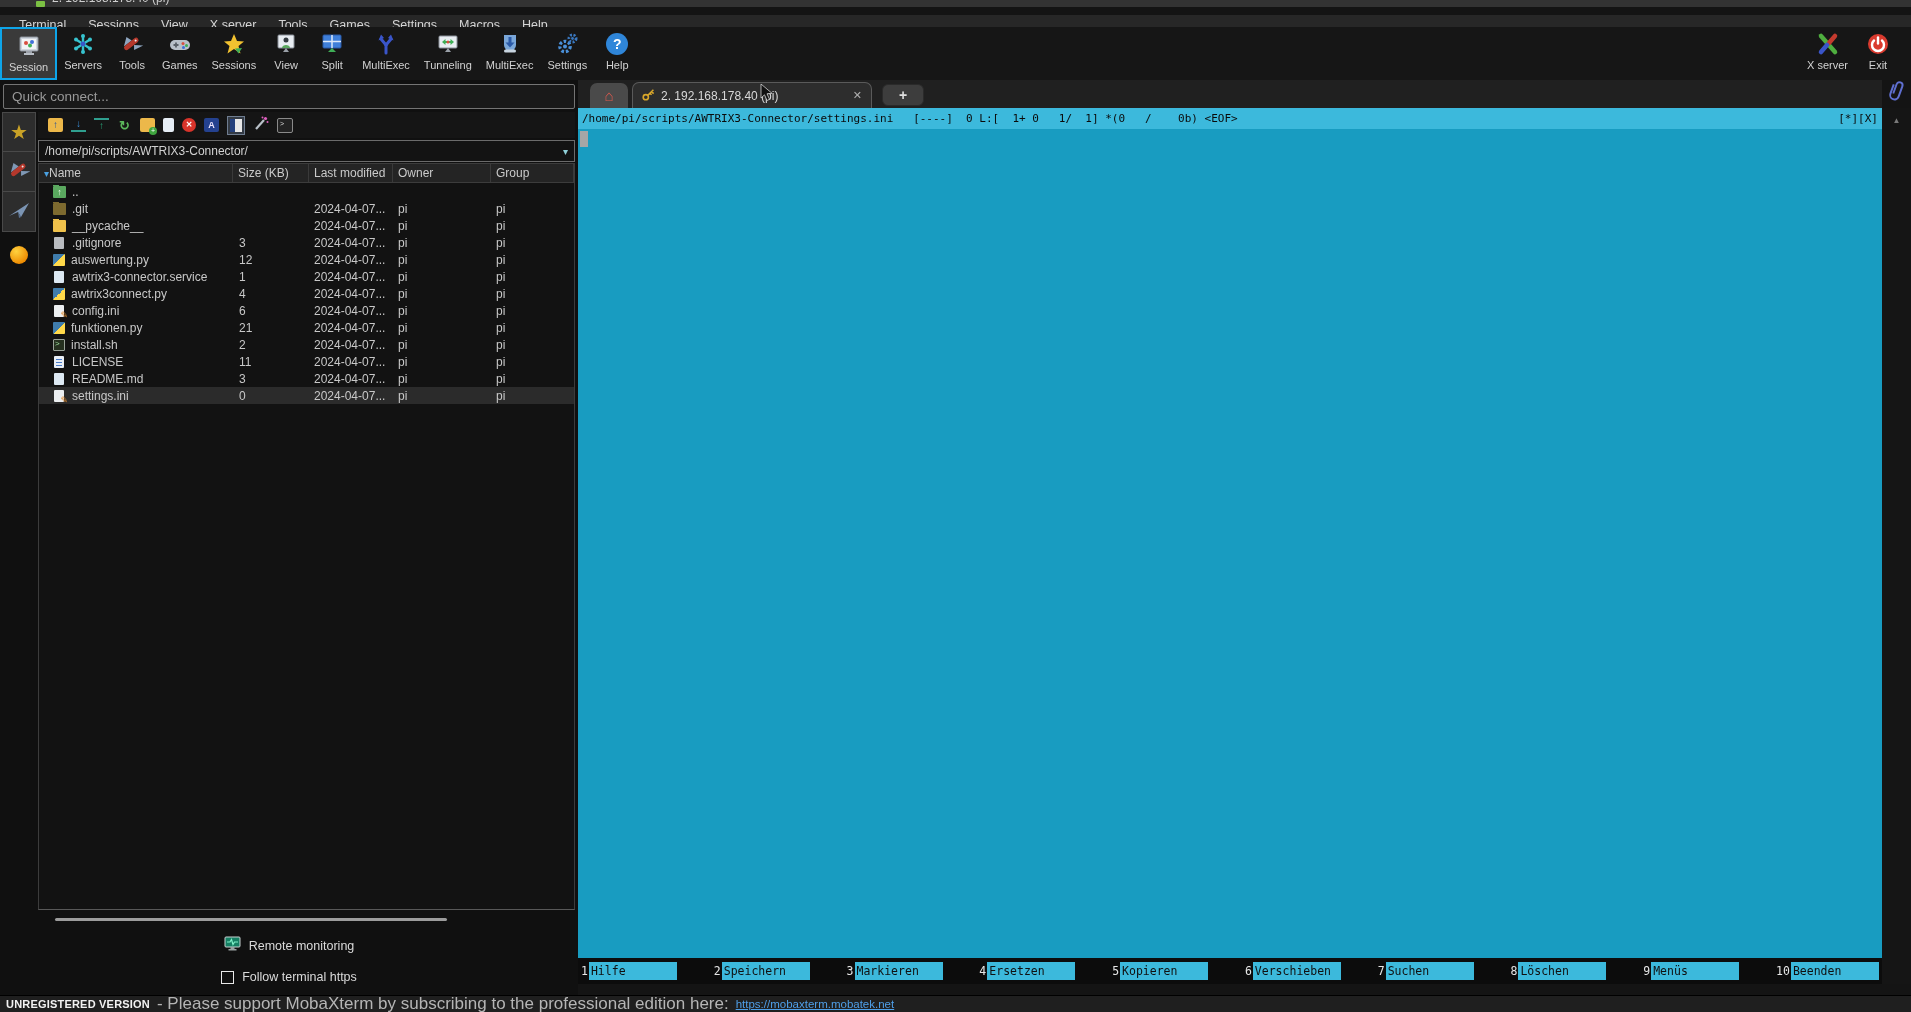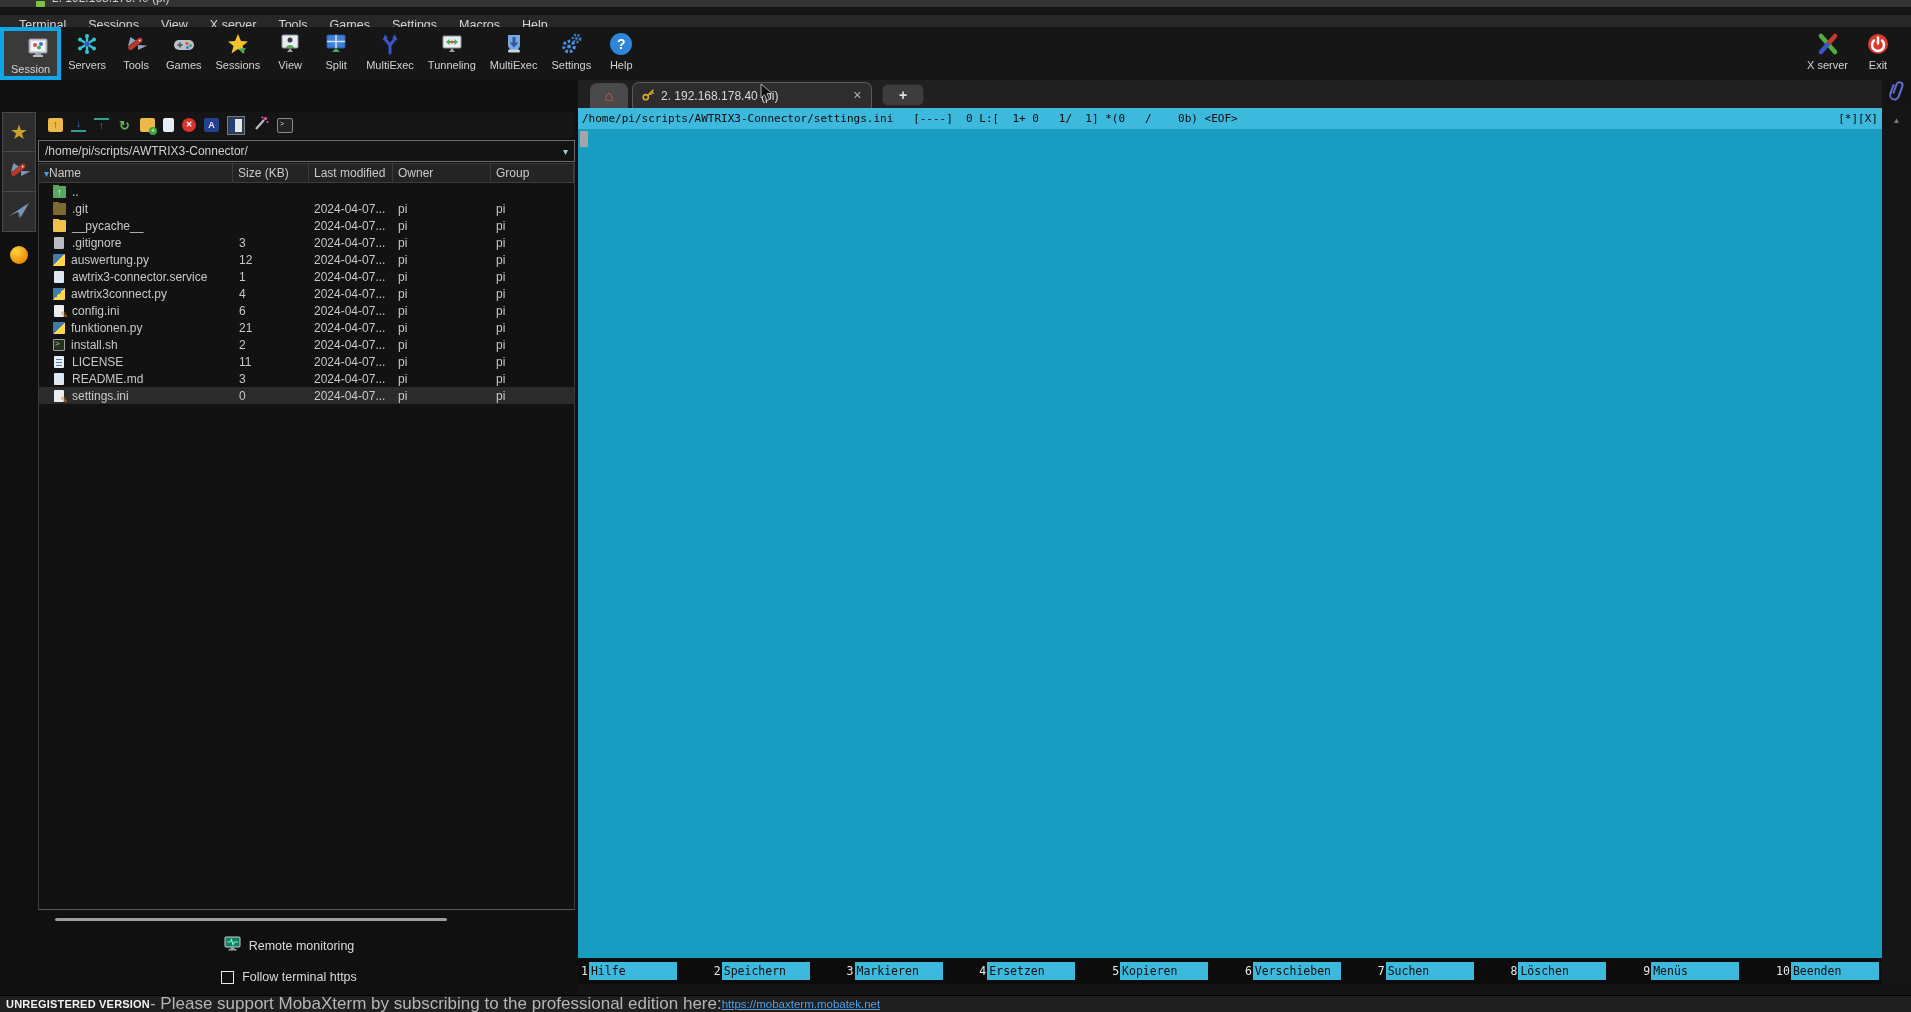--- a/index.html
+++ b/index.html
@@ -11,21 +11,21 @@
   .titlebar .tico{position:absolute;left:36px;top:1px;width:9px;height:6px;background:#7bc043;border-radius:1px;}
   .titlebar .ttext{position:absolute;left:52px;top:-9px;font-size:12px;color:#cfcfcf;}
 
   
   .menubar{position:absolute;left:0;top:15px;width:100%;height:20px;background:#272727;display:flex;align-items:center;padding-left:8px;}
   .menu-item{padding:2px 11px;font-size:12.5px;color:#d4d4d4;}
 
   
   .toolbar{position:absolute;left:0;top:27px;width:100%;height:53px;background:#161616;display:flex;align-items:stretch;}
   .tbtn{display:flex;flex-direction:column;align-items:center;gap:3px;padding:5px 7px 3px;min-width:46px;font-size:11px;color:#d2d2d2;}
-  .tbtn.active{background:#3a3a3a;border:4px solid #0ea5e9;align-items:flex-end;}
+  .tbtn.active{background:#3a3a3a;border:2px solid #0ea5e9;}
   .tico24{width:24px;height:24px;display:flex;align-items:center;justify-content:center;}
   .tb-right{margin-left:auto;display:flex;padding-right:10px;}
   .help-circle{width:22px;height:22px;border-radius:50%;background:#2f86d9;color:#fff;font-weight:bold;font-size:14px;display:flex;align-items:center;justify-content:center;}
   .help-circle::before{content:"?";}
 
   
   .sidebar{position:absolute;left:0;top:80px;width:578px;height:915px;background:#101010;}
   .qc{position:absolute;left:3px;top:4px;width:572px;height:25px;background:#191919;border:1px solid #747474;border-radius:2px;color:#989898;font-size:13.5px;padding:3px 8px;font-family:"Liberation Sans",sans-serif;}
   .qc::placeholder{color:#989898;}
 
@@ -123,21 +123,21 @@
   .fnum{color:#e6e6e6;padding-right:1px;}
   .flabel{background:#3cb9dc;color:#101010;width:88px;padding:2px 2px 2px 2px;}
 
   .scrollstrip{position:absolute;left:1882px;top:108px;width:29px;height:876px;background:#151515;}
   .scroll-arrow{color:#7a7a7a;font-size:8px;text-align:center;margin-top:8px;}
   .scroll-arrow::before{content:"▲";}
   .paperclip{position:absolute;left:1886px;top:79px;}
   .mousecursor{position:absolute;left:760px;top:84px;}
 
   
-  .statusbar{position:absolute;left:0;bottom:0;width:100%;height:17px;background:#1f1f1f;border-top:1px solid #000;display:flex;align-items:center;padding-left:6px;}
+  .statusbar{position:absolute;left:0;bottom:0;width:100%;height:17px;background:#1f1f1f;border-top:1px solid #000;display:flex;align-items:center;gap:7px;padding-left:6px;}
   .sb-version{font-weight:bold;color:#f2f2f2;font-size:11px;letter-spacing:.2px;}
   .sb-msg{color:#b5b5b5;font-size:17px;}
   .sb-link{color:#4f9fe8;text-decoration:underline;font-size:11.5px;}
 </style>
 </head>
 <body>
 
 <div class="titlebar">
   <span class="tico"></span>
   <span class="ttext">2. 192.168.178.40 (pi)</span>
@@ -322,20 +322,21 @@
             <path d="M12 5.5 v6" stroke="#fff" stroke-width="2.4" stroke-linecap="round"></path>
             <path d="M8 8.5 a6 6 0 1 0 8 0" fill="none" stroke="#fff" stroke-width="2.4" stroke-linecap="round"></path>
           </svg>
       </span>
       <span>Exit</span>
     </div>
   </div>
 </div>
 
 <div class="sidebar">
+  <input class="qc" placeholder="Quick connect..." style="">
 
   <div class="vstrip">
     <div class="vtab">
         <span class="gly-star"></span>
       </div>
     <div class="vtab">
       <span><svg width="22" height="22" viewBox="0 0 22 22">
             <g transform="rotate(-38 11 11)">
               <path d="M3 8 L11 2 L13 8 Z" fill="#7f98b5"></path>
               <rect x="2" y="8" width="17" height="5" rx="2.5" fill="#b5382c"></rect>

